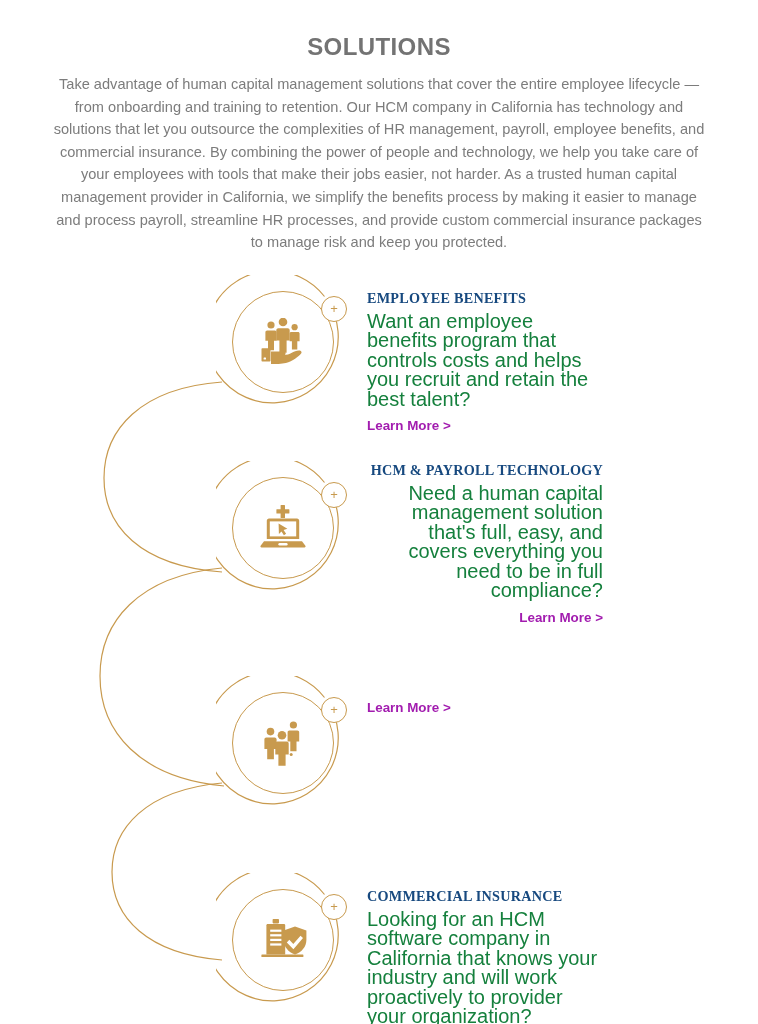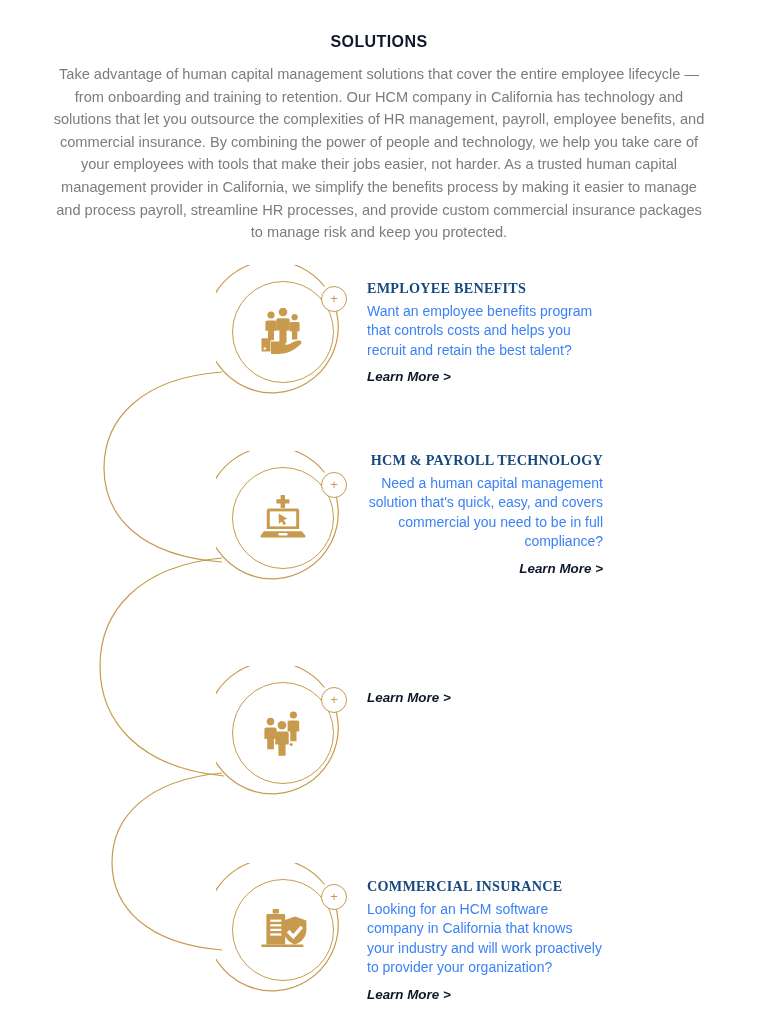--- a/index.html
+++ b/index.html
@@ -16,24 +16,24 @@
     overflow: hidden;
   }
 
   
   .page-header {
     padding-top: 33px;
     text-align: center;
   }
 
   .section-title {
-    font-size: 16px;
+    font-size: 24px;
     font-weight: bold;
     letter-spacing: 0.4px;
-    color: #0f172a;
+    color: #737373;
     text-transform: uppercase;
   }
 
   .intro-paragraph {
     margin: 12px auto 16px;
     width: 654px;
     font-size: 14.6px;
     line-height: 22.6px;
     color: #7c7c7c;
     text-align: center;
@@ -129,34 +129,33 @@
     font-weight: bold;
     letter-spacing: 0.25px;
     color: #17497f;
     text-transform: uppercase;
     line-height: 17px;
     margin-bottom: 5px;
     font-family: Liberation Serif, serif;
   }
 
   .solution-desc {
-    font-size: 14px;
+    font-size: 20px;
     line-height: 19.5px;
-    color: #3b82f6;
+    color: #15803d;
   }
 
   .learn-more {
     display: inline-block;
     margin-top: 9px;
     font-size: 13.4px;
     font-weight: bold;
-    color: #0f172a;
+    color: #a21caf;
     text-decoration: none;
     cursor: pointer;
-    font-style: italic;
   }
 </style>
 </head>
 <body>
 
 <div class="page-header">
   <div class="section-title">SOLUTIONS</div>
   <p class="intro-paragraph">Take advantage of human capital management solutions that cover the entire employee lifecycle — from onboarding and training to retention. Our HCM company in California has technology and solutions that let you outsource the complexities of HR management, payroll, employee benefits, and commercial insurance. By combining the power of people and technology, we help you take care of your employees with tools that make their jobs easier, not harder. As a trusted human capital management provider in California, we simplify the benefits process by making it easier to manage and process payroll, streamline HR processes, and provide custom commercial insurance packages to manage risk and keep you protected.</p>
 </div>
 
@@ -214,21 +213,21 @@
             <path d="M5 37.2h38l3.4 4.6c.5.7 0 1.6-.9 1.6H2.5c-.9 0-1.4-.9-.9-1.6z"></path>
             <rect x="19.4" y="39" width="9.2" height="2.4" rx="1.2" fill="#ffffff"></rect>
             <path d="M19.6 19.6l8.8 5.2-3.8 1.2 2.5 3.8-2.2 1.4-2.4-3.8-2.6 2.6z"></path>
           </g>
         </svg>
       </div>
       <div class="plus-badge">+</div>
     </div>
     <div class="solution-text" style="top: 6px; text-align: right;">
       <div class="solution-heading">HCM &amp; PAYROLL TECHNOLOGY</div>
-      <div class="solution-desc">Need a human capital management solution that's quick, easy, and covers commercial you need to be in full compliance?</div>
+      <div class="solution-desc">Need a human capital management solution that's full, easy, and covers everything you need to be in full compliance?</div>
       <a class="learn-more">Learn More &gt;</a>
     </div>
   </div>
 
   <div class="solution-row" style="top: 401px;">
     <div class="circle-wrap" style="top: 5px;">
       <svg class="ring-outer" viewBox="0 0 134 134" fill="none">
         <path d="M 108.5 21.5 A 66 66 0 1 0 112 26.5" stroke="#c89a4e" stroke-width="1.2" fill="none"></path>
       </svg>
       <div class="ring-inner"></div>

